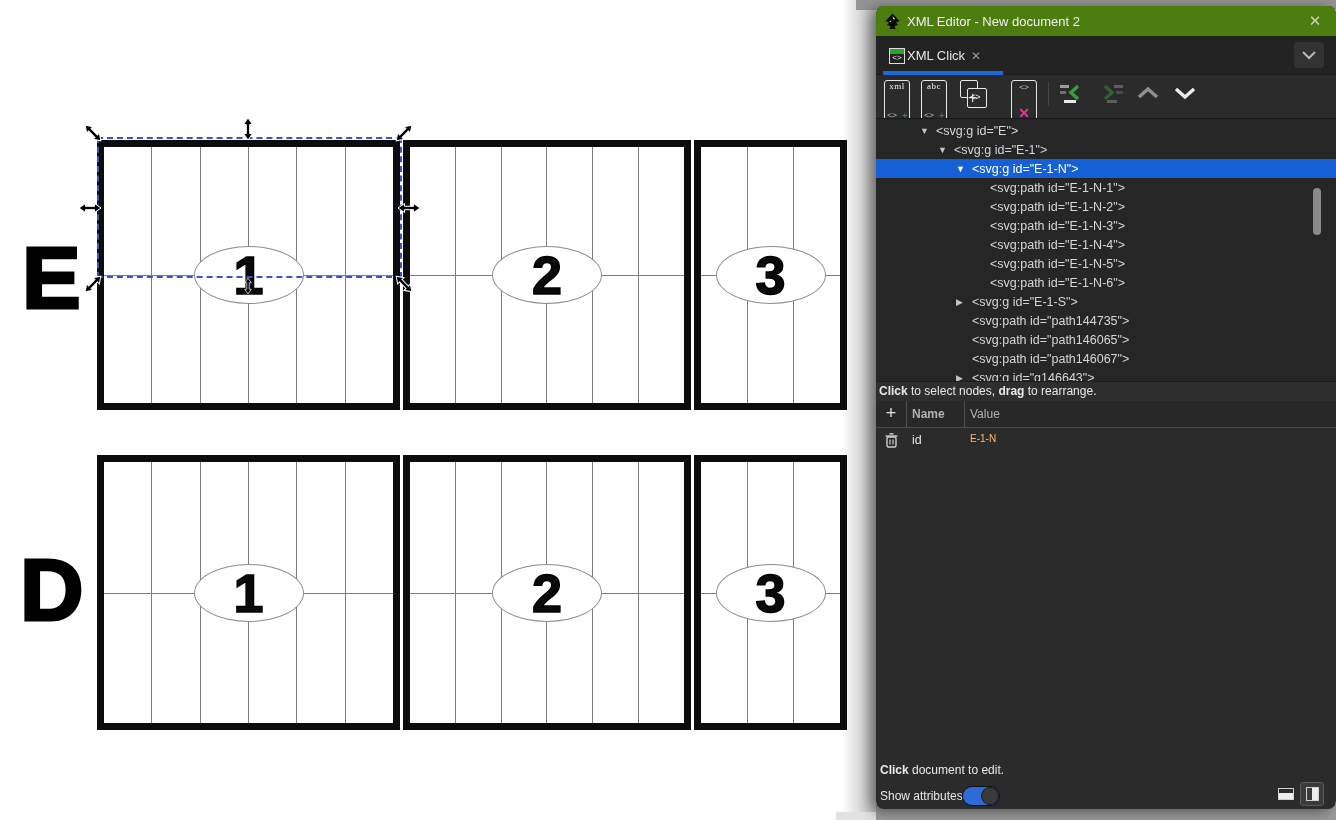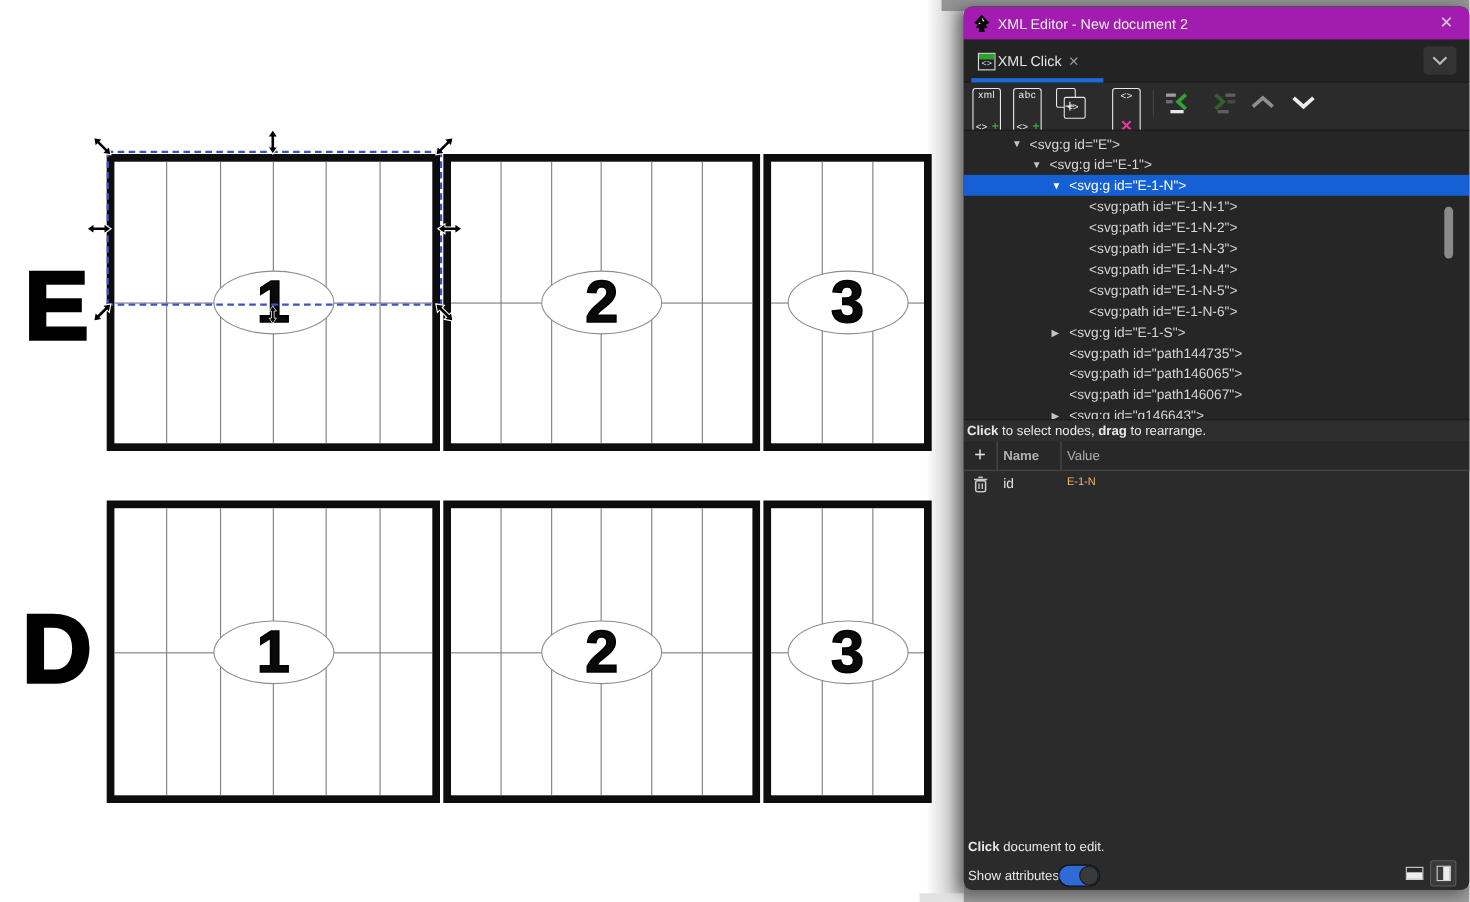--- a/index.html
+++ b/index.html
@@ -41,21 +41,21 @@
                   background:linear-gradient(to right, rgba(0,0,0,0), rgba(0,0,0,0.28)); }
   #top-sliver { position:absolute; left:856px; top:0; width:480px; height:10px; background:#949494; }
   #bottom-strip { position:absolute; left:876px; top:804px; width:460px; height:16px; background:#9c9c9c; }
   #bottom-strip-light { position:absolute; left:836px; top:812px; width:40px; height:8px; background:#e2e2e2; }
 
   
   #dialog { position:absolute; left:876px; top:6px; width:460px; height:803px;
             background:#2b2b2b; border-radius:8px; color:#dcdcdc;
             box-shadow:-5px 3px 14px rgba(0,0,0,0.45); overflow:hidden; }
 
-  #titlebar { position:absolute; left:0; top:0; width:100%; height:30px; background:#a21caf;
+  #titlebar { position:absolute; left:0; top:0; width:100%; height:30px; background:#4d7c0f;
               display:flex; align-items:center; }
   #titlebar .title { font-size:13px; color:#f0f0f0; margin-left:6px; }
   #win-close { position:absolute; right:10px; top:4px; width:22px; height:22px; color:#cfcfcf;
                font-size:15px; line-height:22px; text-align:center; cursor:pointer; }
   #logo { margin-left:8px; }
 
   #tabbar { position:absolute; left:0; top:30px; width:100%; height:39px; background:#232323;
             border-bottom:1px solid #1a1a1a; }
   #tab { position:absolute; left:7px; top:4px; height:31px; display:flex; align-items:center;
          padding:0 6px; }
@@ -64,21 +64,21 @@
   #tab-underline { position:absolute; left:7px; top:35px; width:120px; height:4px; background:#1a6bd8; }
   .tabicon { width:16px; height:16px; border:1px solid #ddd; display:flex; flex-direction:column; }
   .tabicon .bar { height:5px; background:#2da32d; }
   .tabicon .tg { flex:1; color:#eee; font-size:8px; line-height:8px; text-align:center; }
   #tab-dropdown { position:absolute; right:12px; top:6px; width:30px; height:26px; background:#333;
                   border-radius:4px; display:flex; align-items:center; justify-content:center; }
 
   #toolbar { position:absolute; left:0; top:70px; width:100%; height:42px; background:#2b2b2b; }
   .tb-btn { position:absolute; top:4px; width:28px; height:28px; cursor:pointer; }
   .sq { width:26px; height:42px; border:1.5px solid #e8e8e8; border-radius:3px; background:#2b2b2b;
-        position:relative; }
+        position:relative;font-family:Liberation Serif, serif; }
   .sq .t1 { display:block; font-size:9px; color:#f2f2f2; text-align:center; line-height:11px;
             letter-spacing:0.5px; }
   .sq .row2 { position:absolute; left:2px; bottom:1px; font-size:9px; color:#f2f2f2; }
   .sq .plus { position:absolute; right:1px; bottom:0; color:#35a035; font-weight:bold; font-size:11px; }
   .sq .px { position:absolute; left:0; right:0; bottom:-1px; text-align:center; color:#e8359b;
             font-weight:bold; font-size:14px; }
   .sq .tg2 { position:absolute; left:0; right:0; top:1px; text-align:center; font-size:9px; color:#f2f2f2; }
   #btn-dup .back { position:absolute; left:1px; top:0; width:18px; height:18px;
                    border:1.5px solid #e8e8e8; border-radius:2px; }
   #btn-dup .front { position:absolute; left:8px; top:8px; width:20px; height:20px;

